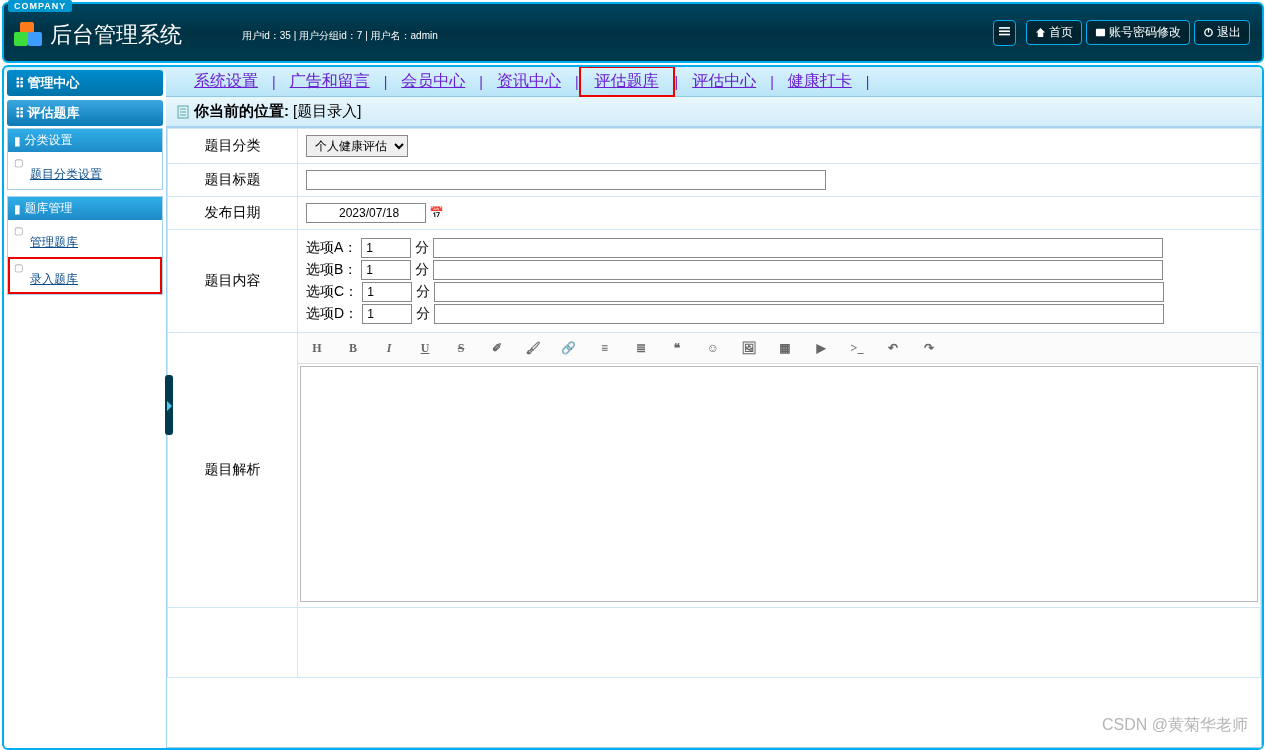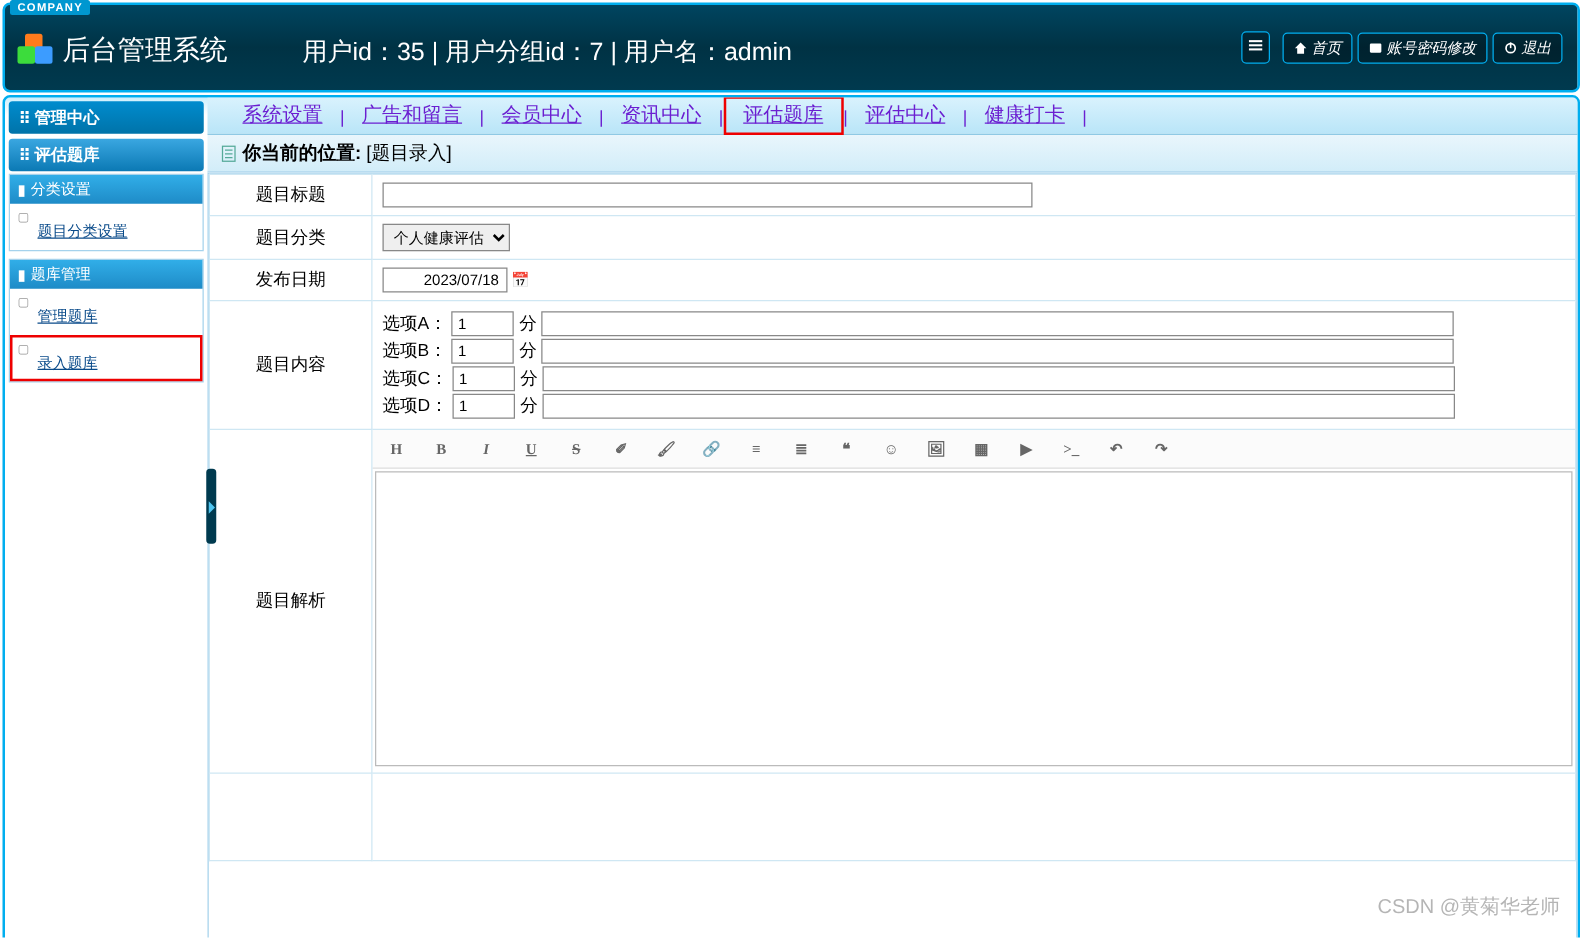--- a/index.html
+++ b/index.html
@@ -1,26 +1,26 @@
 <!DOCTYPE html>
 <html><head>
 <meta charset="utf-8">
 <style>
 * { box-sizing: border-box; margin: 0; padding: 0; }
 body { font-family: Arial, "Microsoft YaHei", sans-serif; font-size: 12px; background: #fff; width: 1266px; height: 750px; overflow: hidden; position: relative; }
 .top-tag { position: absolute; top: 0; left: 8px; background: #0097d0; color: #fff; font-size: 9px; font-weight: bold; padding: 1px 6px; letter-spacing: 1px; border-radius: 2px; z-index: 10; }
-.header { height: 72px; background: linear-gradient(180deg,#004560 0%, #003244 50%, #003a4f 100%); border: 2px solid #00aeef; border-radius: 6px; margin: 2px 2px 0 2px; display: flex; align-items: center; color: #fff; padding: 0 12px 0 10px; position: relative; }
+.header { height: 61px; background: linear-gradient(180deg,#004560 0%, #003244 50%, #003a4f 100%); border: 2px solid #00aeef; border-radius: 6px; margin: 2px 2px 0 2px; display: flex; align-items: center; color: #fff; padding: 0 12px 0 10px; position: relative; }
 .logo-cube { width: 28px; height: 28px; margin-top: 6px; margin-right: 8px; position: relative; }
 .logo-cube span { position: absolute; width: 14px; height: 14px; border-radius: 2px; }
 .logo-cube .c1{background:#ff7b1c;top:0;left:6px}
 .logo-cube .c2{background:#3cdc3c;top:10px;left:0}
 .logo-cube .c3{background:#3c9cff;top:10px;left:14px}
 .app-title { font-size: 22px; font-weight: 400; color: #fff; margin-top: 4px; }
-.user-info { margin-left: 60px; font-size: 20px; margin-top: 6px; }
-.header-right { margin-left: auto; display: flex; gap: 4px; align-items: center; font-style: italic; }
+.user-info { margin-left: 60px; font-size: 10px; margin-top: 6px; }
+.header-right { margin-left: auto; display: flex; gap: 4px; align-items: center; }
 .hbtn { background: rgba(0,0,0,0.3); border: 1px solid #00aeef; border-radius: 4px; color: #fff; padding: 3px 8px; font-size: 12px; display: flex; align-items: center; gap: 3px; cursor: pointer; }
 .hbtn svg { width: 11px; height: 11px; fill: #fff; }
 .menu-icon { background: rgba(0,0,0,0.3); border: 1px solid #00aeef; border-radius: 4px; padding: 5px; cursor: pointer; margin-right: 6px;}
 .menu-icon svg{width:11px;height:11px;fill:#fff}
 .main-area { display: flex; height: calc(750px - 65px); margin: 2px 2px 0 2px; border: 2px solid #00aeef; border-radius: 6px; background: linear-gradient(180deg,#cbeffd 0%, #fff 14px); overflow: hidden; }
 .sidebar { width: 162px; flex: none; padding: 3px; }
 .side-panel-title { background: linear-gradient(180deg,#008cce,#0073a9); color: #fff; font-size: 13px; font-weight: bold; padding: 4px 8px; border-radius: 3px; display: flex; align-items: center; gap: 6px; }
 .side-panel-title.alt { background: linear-gradient(180deg, #3aa7e1, #0b79b4); }
 .side-dots{letter-spacing:-3px}
 .side-box { background: #fff; border: 1px solid #a5d2ec; margin: 2px 0 6px 0; }
@@ -144,30 +144,30 @@
           <line x1="4" y1="10" x2="10" y2="10" stroke="#5a9"></line>
         </svg>
       <b>你当前的位置:</b>
       <span>[题目录入]</span>
     </div>
 
     <div class="form-wrap">
       <table class="form">
         <tbody>
             <tr>
+          <td class="label">题目分类</td>
+          <td><select><option>个人健康评估</option></select></td>
+        </tr>
+        <tr>
           <td class="label">题目标题</td>
           <td><input type="text" class="title-input" value="" style=""></td>
         </tr>
         <tr>
-          <td class="label">题目分类</td>
-          <td><select><option>个人健康评估</option></select></td>
-        </tr>
-        <tr>
           <td class="label">发布日期</td>
-          <td><input type="text" style="width: 100px; padding-left: 32px;" value="2023/07/18"> 📅</td>
+          <td><input type="text" style="width: 120px; padding-left: 32px;" value="2023/07/18"> 📅</td>
         </tr>
         <tr>
           <td class="label">题目内容</td>
           <td>
             <div class="opt-row">
                   <span>选项A：</span>
                   <input class="score" value="1" style="">
                   <span>分</span>
                   <input class="optext" style="">
                 </div>

